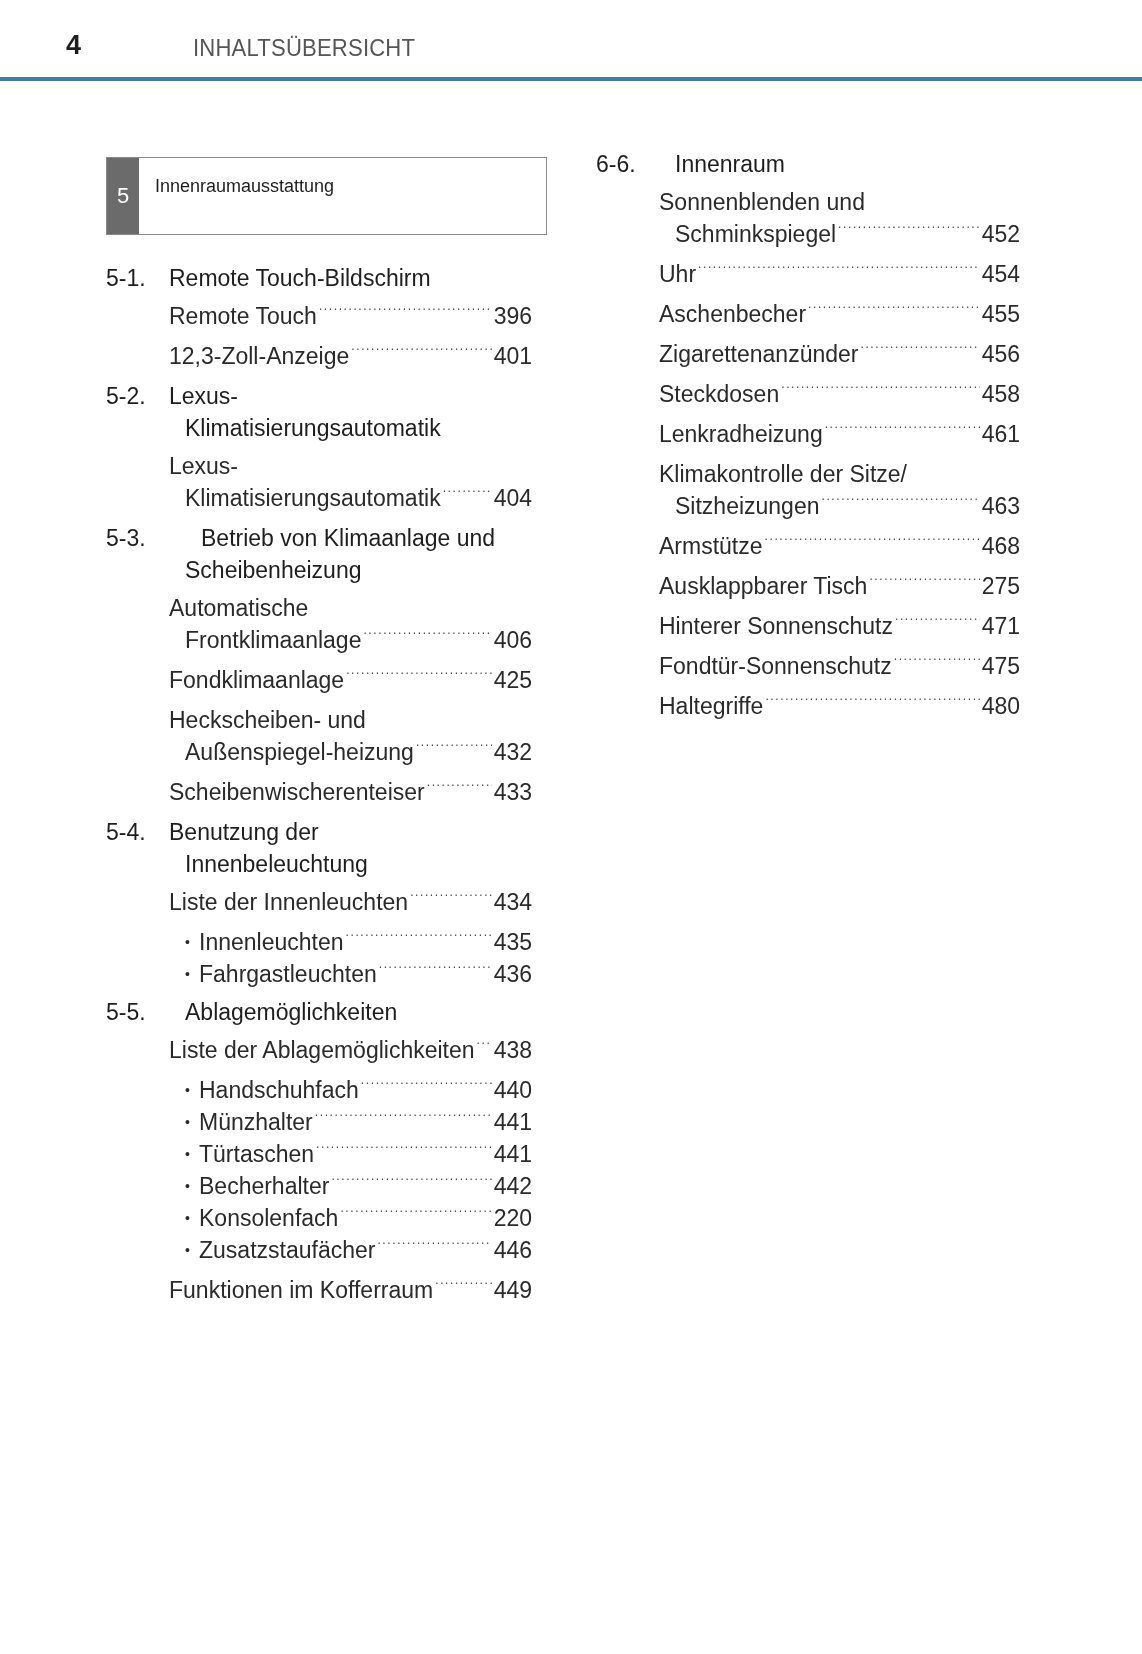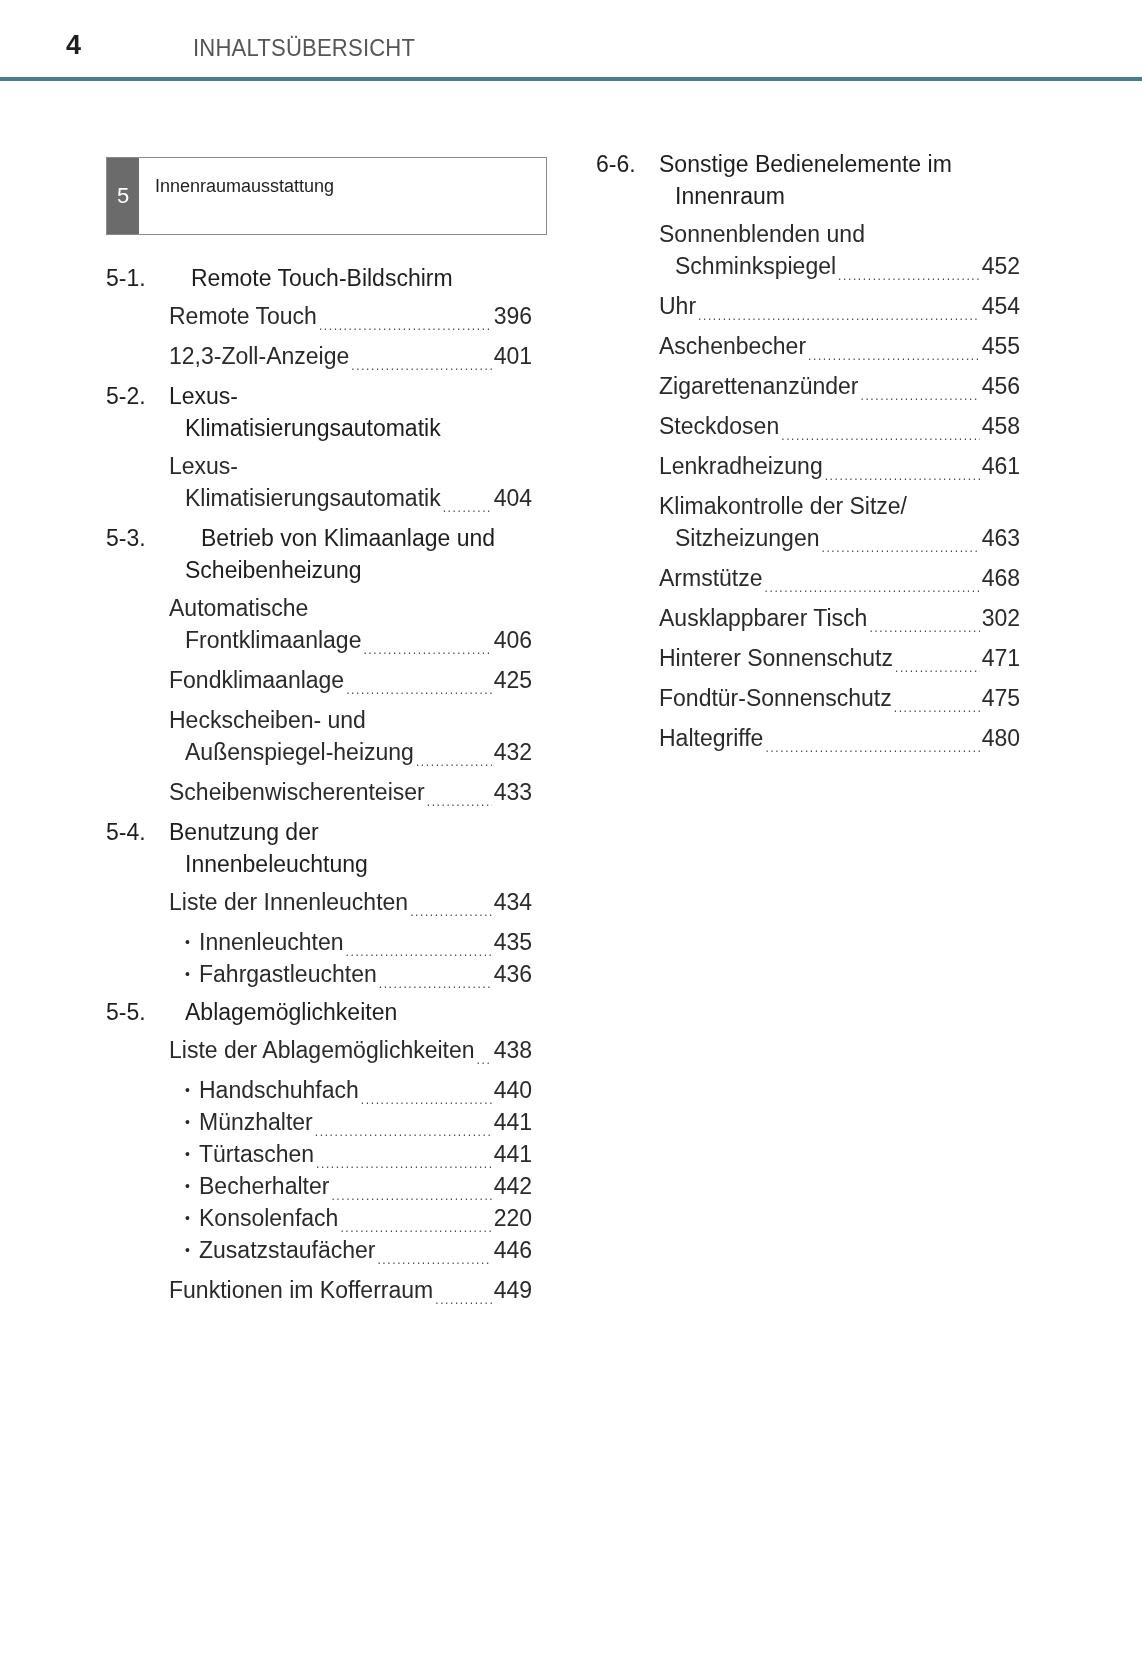--- a/index.html
+++ b/index.html
@@ -40,21 +40,21 @@
   .section-head { position: relative; padding-left: 63px; font-size: 23px; line-height: 32px; color: #1e1e1e; font-family: "Liberation Sans", sans-serif; margin-bottom: 6px; }
   .section-head .num { position: absolute; left: 0; top: 0; }
   .section-head .title-line2 { display: block; padding-left: 16px; }
 
   .entry {
     position: relative; padding-left: 63px; font-size: 23px; line-height: 32px; color: #2a2a2a;
     font-family: "Liberation Sans", sans-serif; margin-bottom: 8px;
   }
   .entry.sub { margin-bottom: 0; }
   .entry.sub + .entry:not(.sub) { margin-top: 8px; }
-  .entry .row { display: flex; align-items: flex-end; }
+  .entry .row { display: flex; align-items: flex-start; }
   .entry .label-first { display: block; }
   .entry .label-rest { display: block; padding-left: 16px; }
   .entry .text { white-space: nowrap; }
   .entry .leader {
     flex: 1; overflow: hidden; white-space: nowrap; margin: 0 2px; color: #444;
     font-size: 12px; letter-spacing: 1.6px; line-height: 1;
   }
   .entry .leader::before { content: "........................................................................................................................"; }
   .entry .page { white-space: nowrap; }
   .bullet-wrap { padding-left: 16px; }
@@ -71,21 +71,21 @@
 
 <div class="chapter-box">
   <div class="chapter-tab">5</div>
   <div class="chapter-title">Innenraumausstattung</div>
 </div>
 
 <div class="column col-left">
     <div class="section">
       <div class="section-head">
         <span class="num">5-1.</span>
-        <span style="display: block; margin-left: 22px;">Remote Touch-Bildschirm</span>
+        <span style="display: block;">Remote Touch-Bildschirm</span>
       </div>
       <div class="entry">
         <div class="label-first">
           <div class="row">
             <span class="text">Remote Touch</span>
             <span class="leader"></span>
             <span class="page">396</span>
           </div>
         </div>
       </div>
@@ -279,21 +279,20 @@
             <span class="page">449</span>
           </div>
         </div>
       </div>
     </div>
   </div>
 <div class="column col-right">
     <div class="section">
       <div class="section-head">
         <span class="num">6-6.</span>
-        <span style="display: block;">Sonstige Bedienelemente im</span>
         <span class="title-line2">Innenraum</span>
       </div>
       <div class="entry">
         <div class="label-first"><span class="text">Sonnenblenden und</span></div>
         <div class="label-rest">
           <div class="row">
             <span class="text">Schminkspiegel</span>
             <span class="leader"></span>
             <span class="page">452</span>
           </div>
@@ -361,21 +360,21 @@
             <span class="leader"></span>
             <span class="page">468</span>
           </div>
         </div>
       </div>
       <div class="entry">
         <div class="label-first">
           <div class="row">
             <span class="text">Ausklappbarer Tisch</span>
             <span class="leader"></span>
-            <span class="page">302</span>
+            <span class="page">275</span>
           </div>
         </div>
       </div>
       <div class="entry">
         <div class="label-first">
           <div class="row">
             <span class="text">Hinterer Sonnenschutz</span>
             <span class="leader"></span>
             <span class="page">471</span>
           </div>

